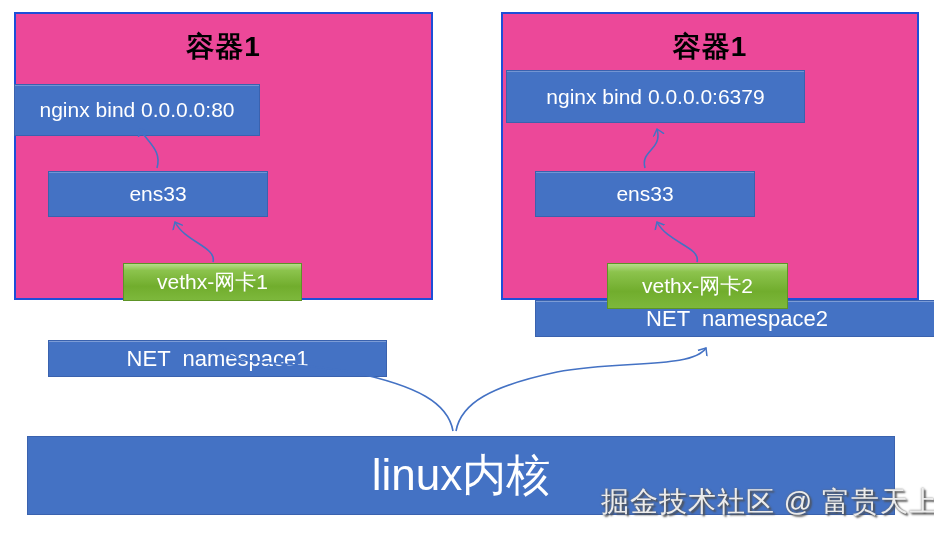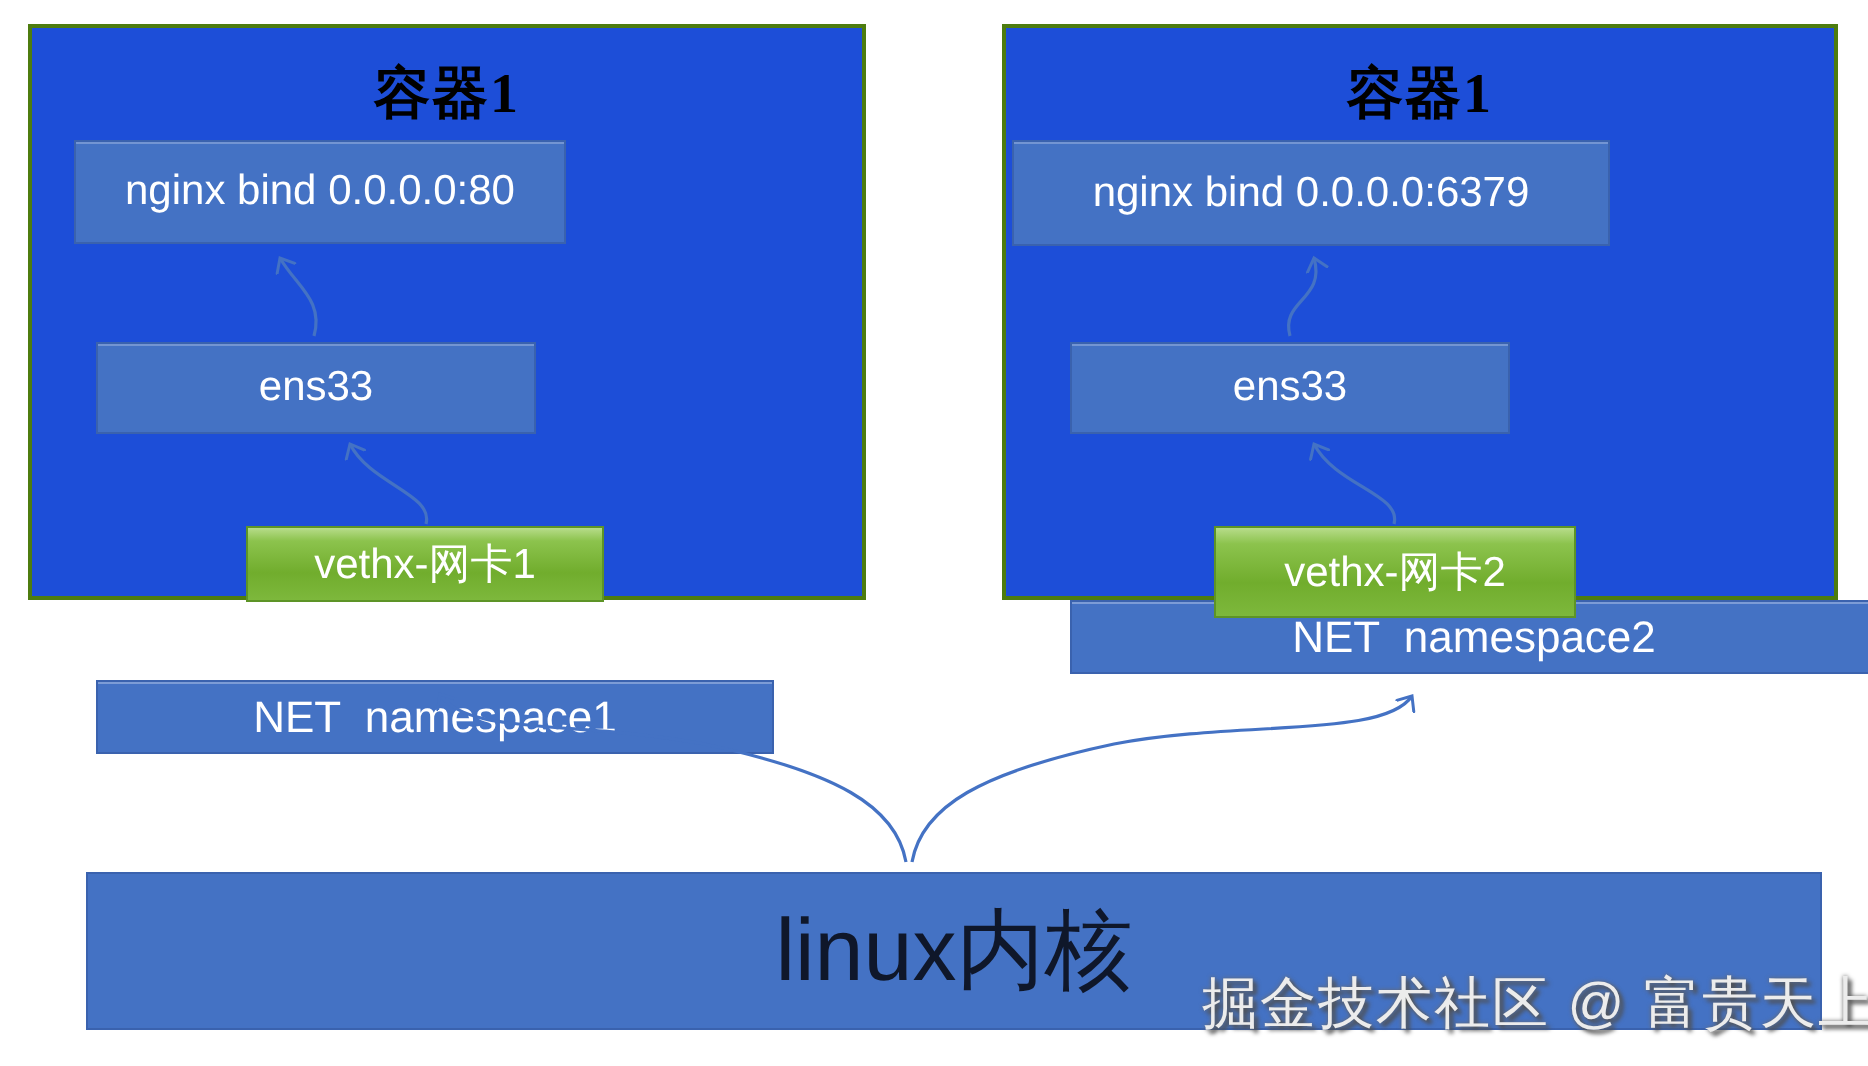--- a/index.html
+++ b/index.html
@@ -10,25 +10,24 @@
   }
   #stage {
     position: relative;
     width: 934px;
     height: 533px;
     background: #ffffff;
     overflow: hidden;
   }
   .container-box {
     position: absolute;
-    background: #1d4ed8;
-    border: 2px solid #4d7c0f;
+    background: #ec4899;
+    border: 2px solid #1d4ed8;
     box-sizing: border-box;
     z-index: 1;
-    font-family: Liberation Serif, serif;
   }
   .container-title {
     position: absolute;
     width: 100%;
     text-align: center;
     top: 14px;
     font-size: 28px;
     font-weight: bold;
     color: #000000;
     letter-spacing: 1px;
@@ -68,31 +67,31 @@
     display: flex;
     align-items: center;
     justify-content: center;
     color: #ffffff;
     font-size: 22px;
     z-index: 3;
     white-space: pre;
   }
   #kernel-bar {
     position: absolute;
-    left: 43px;
+    left: 27px;
     top: 436px;
     width: 868px;
     height: 79px;
     background: #4472c4;
     border: 1px solid #3a62ae;
     box-sizing: border-box;
     display: flex;
     align-items: center;
     justify-content: center;
-    color: #0f172a;
+    color: #ffffff;
     font-size: 44px;
     z-index: 1;
   }
   #arrows {
     position: absolute;
     left: 0;
     top: 0;
     width: 934px;
     height: 533px;
     z-index: 5;
@@ -116,21 +115,21 @@
 <div id="stage">
 
   <div class="container-box" style="left:14px; top:12px; width:419px; height:288px;">
     <div class="container-title">容器1</div>
   </div>
 
   <div class="container-box" style="left:501px; top:12px; width:418px; height:288px;">
     <div class="container-title">容器1</div>
   </div>
 
-  <div class="blue-box" style="left:14px; top:70px; width:246px; height:52px;margin-left:23px;">nginx bind 0.0.0.0:80</div>
+  <div class="blue-box" style="left:14px; top:84px; width:246px; height:52px;">nginx bind 0.0.0.0:80</div>
   <div class="blue-box" style="left:48px; top:171px; width:220px; height:46px;">ens33</div>
   <div class="green-box" style="left:123px; top:263px; width:179px; height:38px;">vethx-网卡1</div>
   <div class="ns-bar" style="left:48px; top:300px; width:339px; height:37px;margin-top:40px;">NET  namespace1</div>
 
   <div class="blue-box" style="left:506px; top:70px; width:299px; height:53px;">nginx bind 0.0.0.0:6379</div>
   <div class="blue-box" style="left:535px; top:171px; width:220px; height:46px;">ens33</div>
   <div class="green-box" style="left:607px; top:263px; width:181px; height:46px;">vethx-网卡2</div>
   <div class="ns-bar" style="left:535px; top:300px; width:404px; height:37px;">NET  namespace2</div>
 
   <div id="kernel-bar">linux内核</div>

